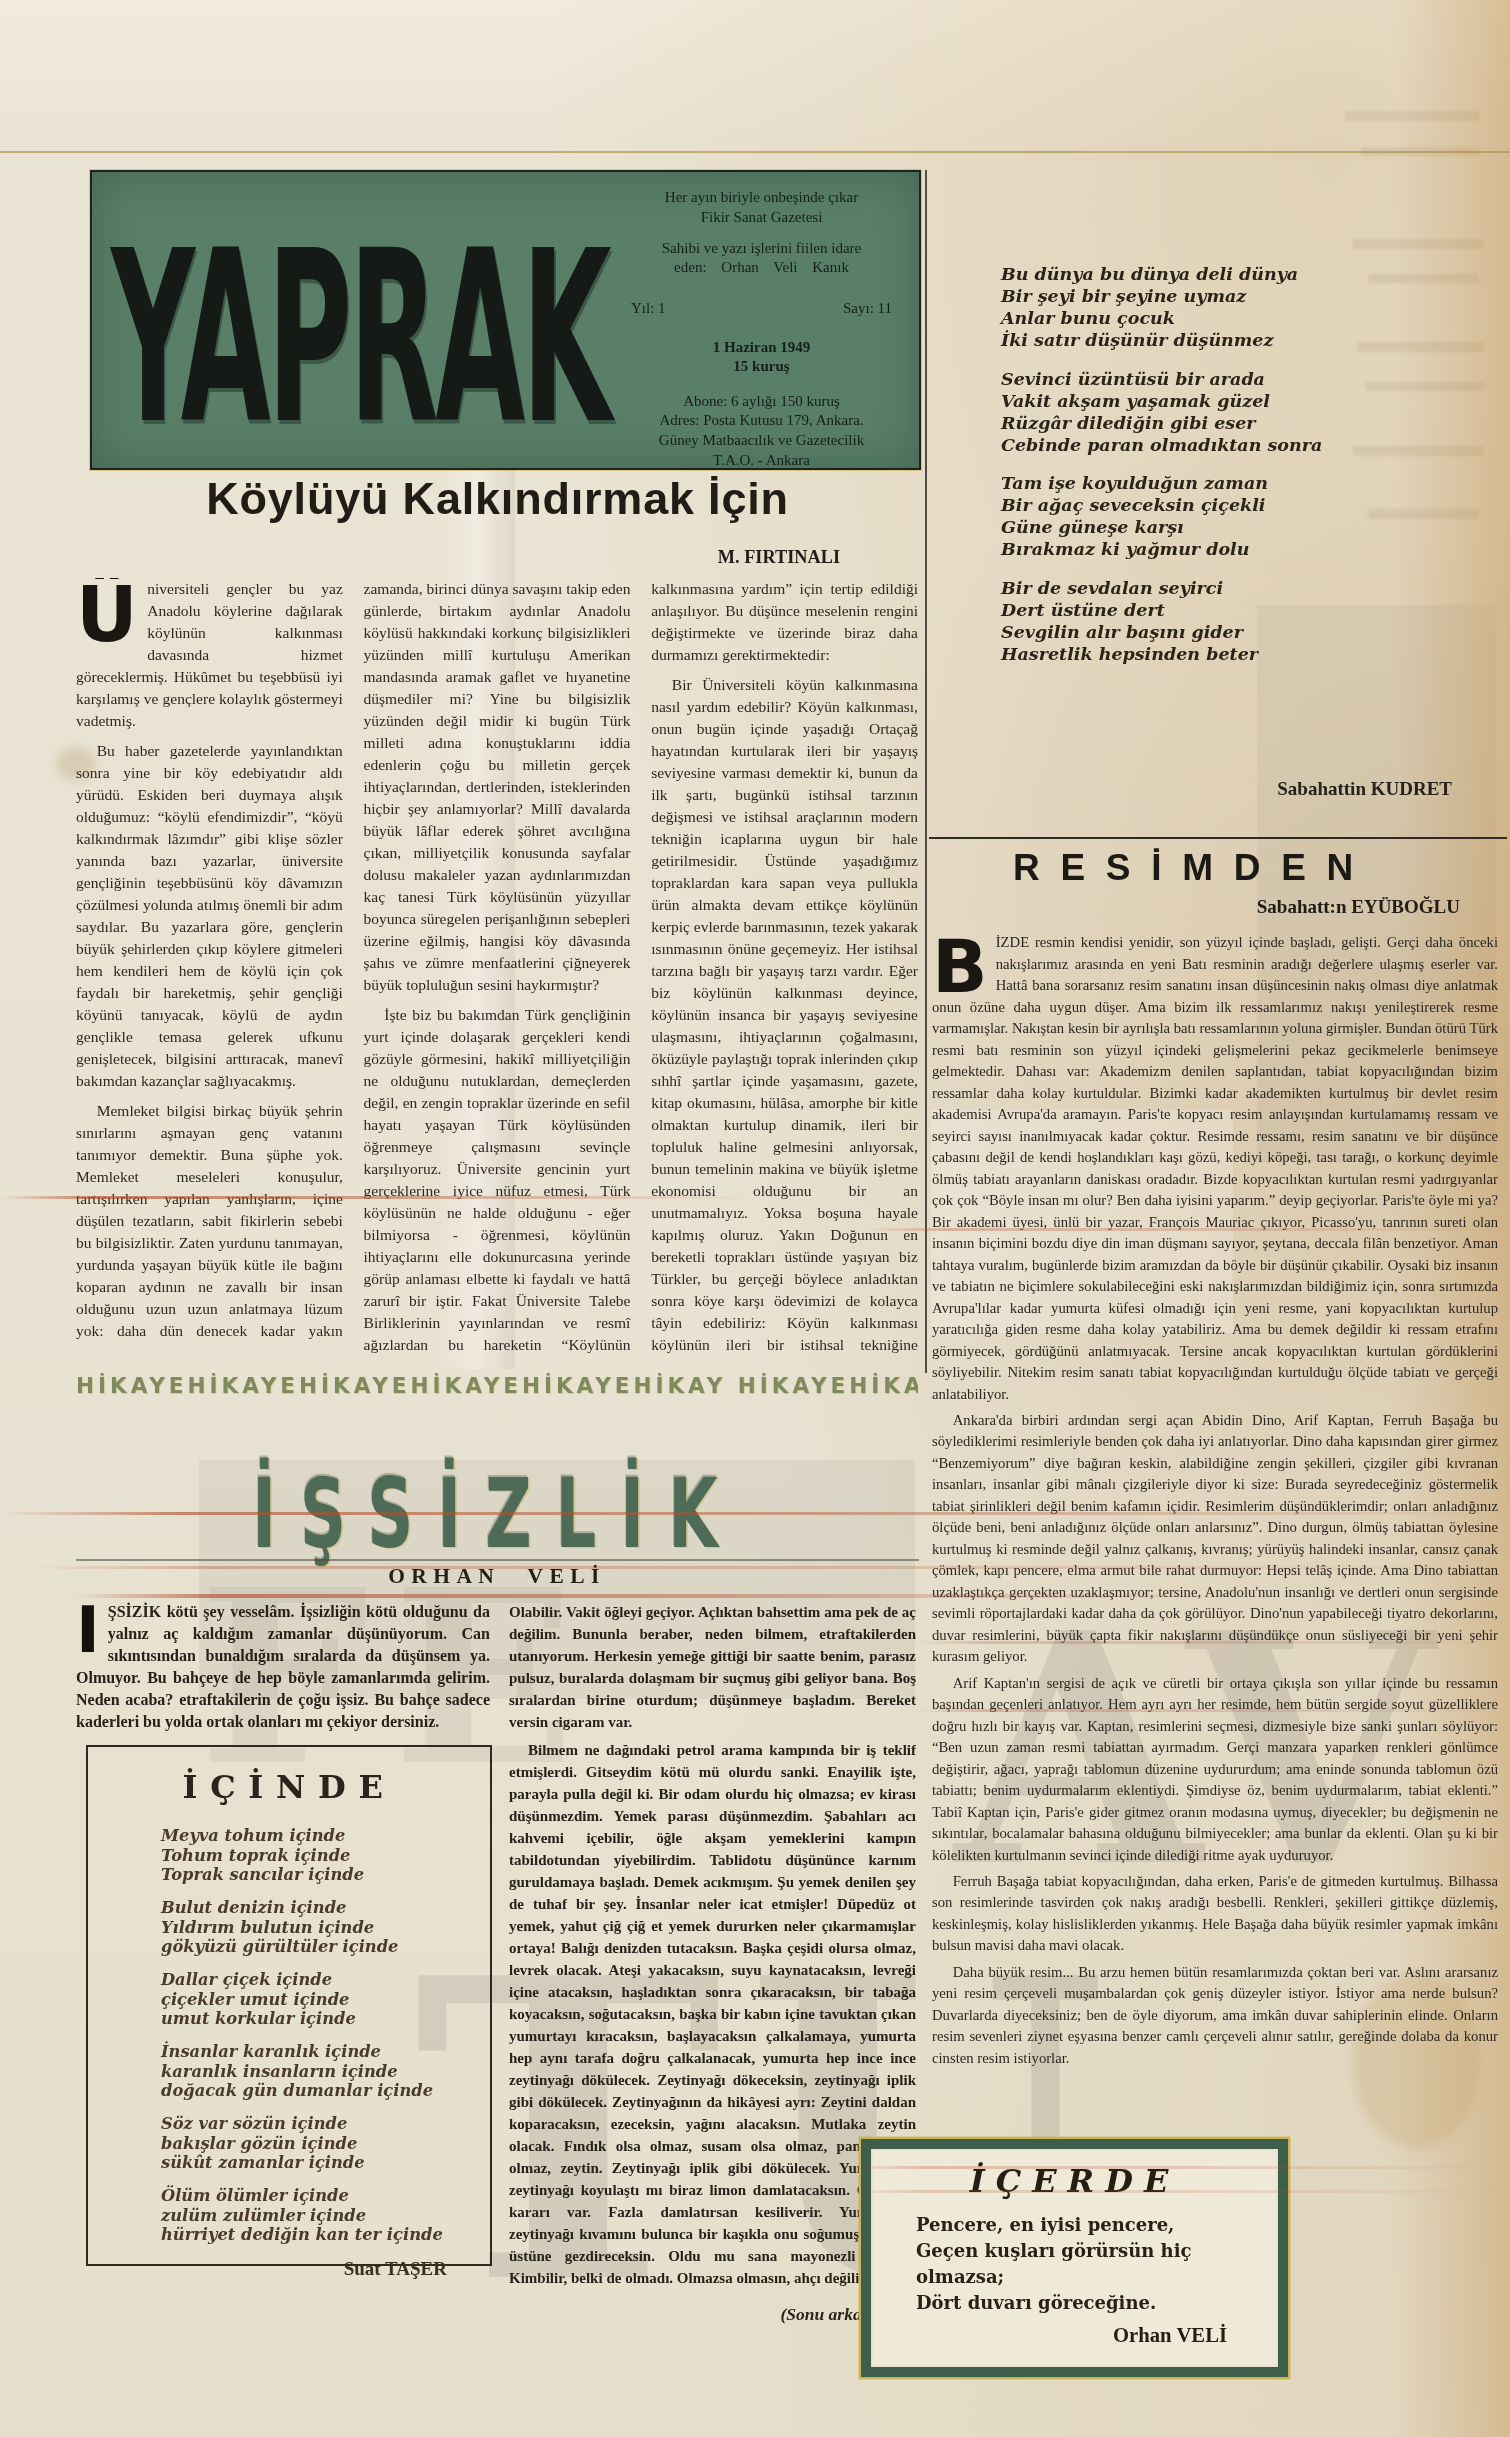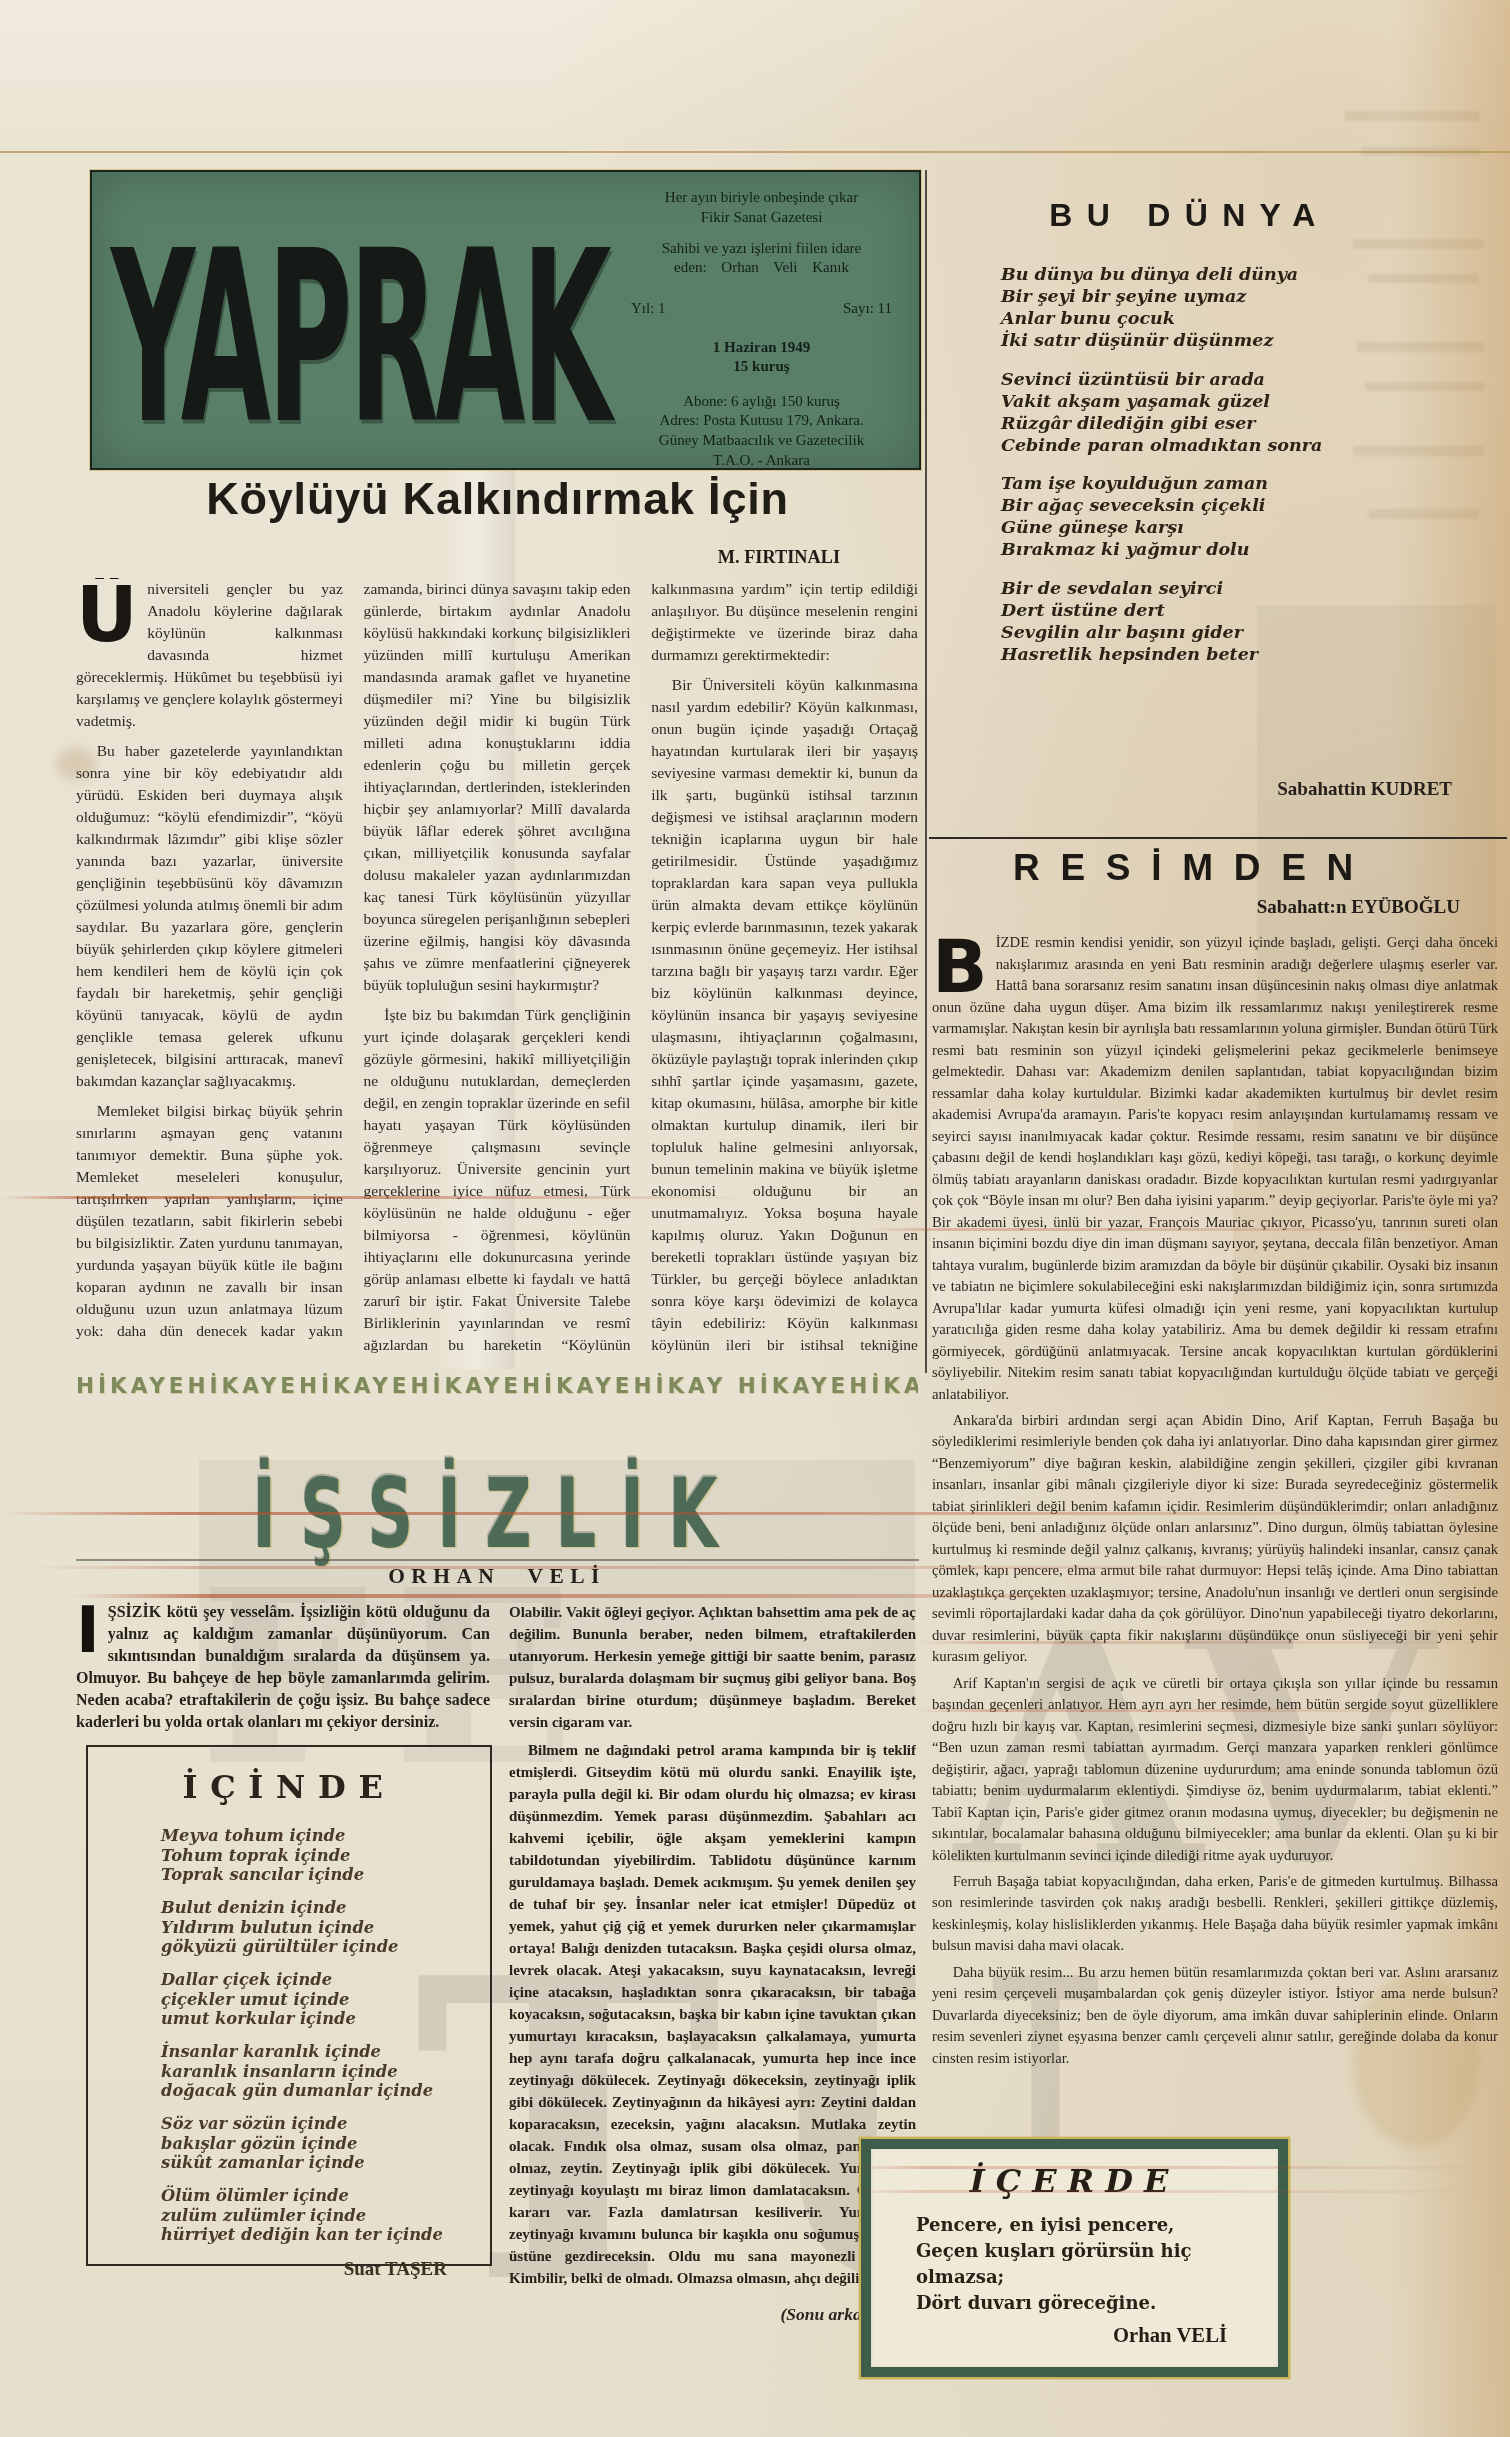--- a/index.html
+++ b/index.html
@@ -122,21 +122,20 @@
       <div class="mi-bold">1 Haziran 1949</div>
       <div class="mi-bold">15 kuruş</div>
       <div class="mi-gap" style="height:14.3px;"></div>
       <div>Abone: 6 aylığı 150 kuruş</div>
       <div>Adres: Posta Kutusu 179, Ankara.</div>
       <div>Güney Matbaacılık ve Gazetecilik</div>
       <div>T.A.O. - Ankara</div>
     </div>
   </div>
 
-  <div class="abs bd-title">BU DÜNYA</div>
   <div class="abs bd-poem">
       <div class="stanza">Bu dünya bu dünya deli dünya
 Bir şeyi bir şeyine uymaz
 Anlar bunu çocuk
 İki satır düşünür düşünmez</div>
       <div class="stanza">Sevinci üzüntüsü bir arada
 Vakit akşam yaşamak güzel
 Rüzgâr dilediğin gibi eser
 Cebinde paran olmadıktan sonra</div>
       <div class="stanza">Tam işe koyulduğun zaman

